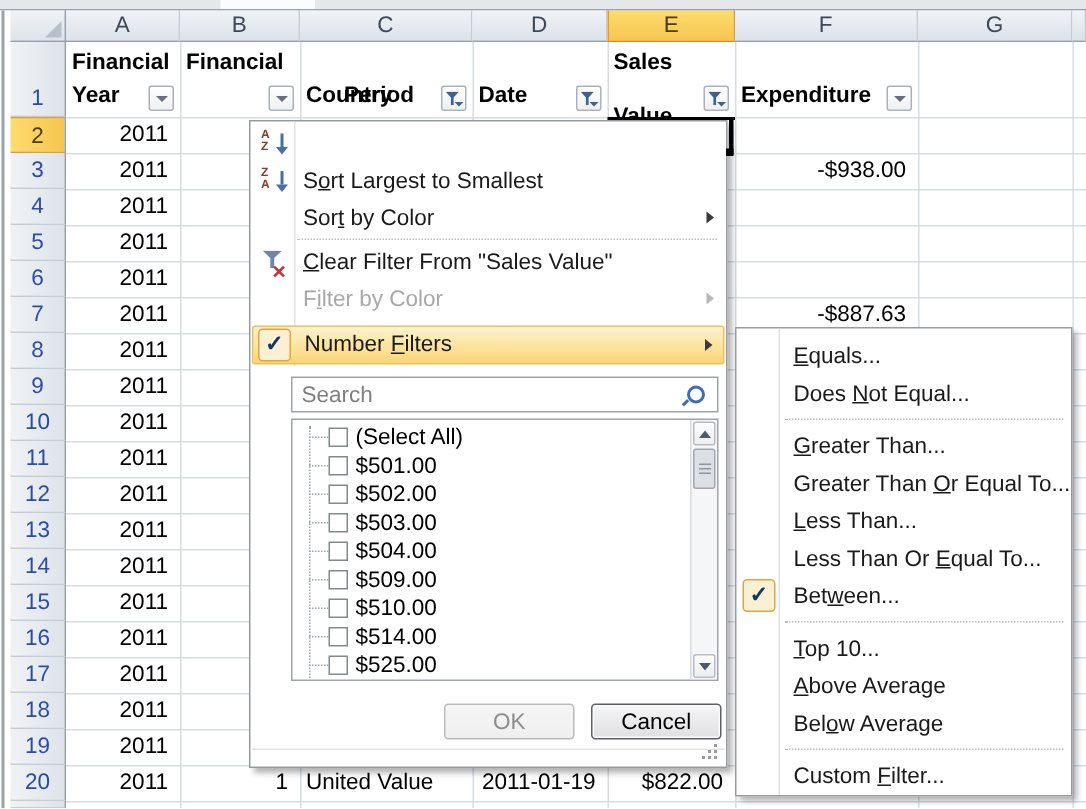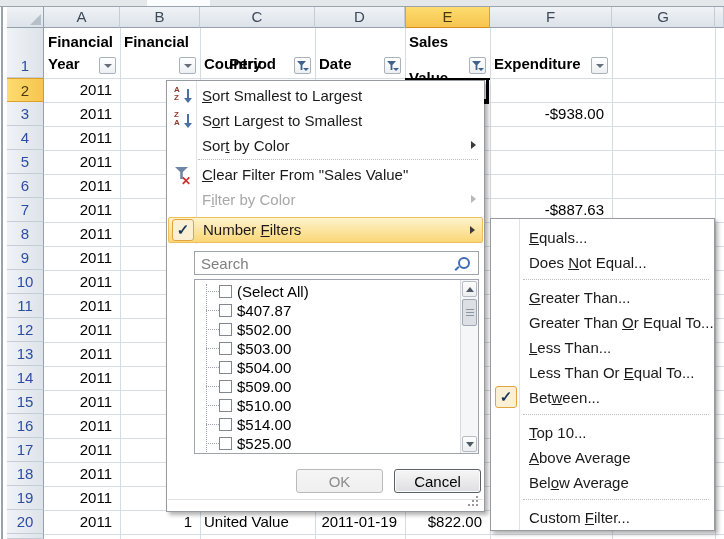--- a/index.html
+++ b/index.html
@@ -237,21 +237,20 @@
         <div class="selmark" style="left: 361px; top: 50px; width: 85px; height: 2px;"></div>
         <div class="selmark" style="left: 442px; top: 50px; width: 3px; height: 25px;"></div>
         <div class="selmark" style="left: 440px; top: 71px; width: 5px; height: 5px;"></div>
       </div>
   </div>
 
   <div class="popup">
     <div class="gutter-line"></div>
     <div id="popup-menu">
         <div class="menu-item" style="top: 2px;">
-          <div class="lbl"><span></span><span style="text-decoration: underline;">S</span><span>ort Smallest to Largest</span></div>
           <div class="ic">
             <div class="letters" style="white-space: pre;">A
 Z</div>
             <div class="stem"></div>
             <div class="head"></div>
           </div>
         </div>
         <div class="menu-item" style="top: 27px;">
           <div class="lbl"><span>S</span><span style="text-decoration: underline;">o</span><span>rt Largest to Smallest</span></div>
           <div class="ic">
@@ -291,21 +290,21 @@
       <div class="treeline"></div>
       <div id="value-list">
           <div class="vitem" style="top: 2px;">
             <div class="conn"></div>
             <div class="box"></div>
             <div class="vlbl">(Select All)</div>
           </div>
           <div class="vitem" style="top: 21px;">
             <div class="conn"></div>
             <div class="box"></div>
-            <div class="vlbl">$407.87</div>
+            <div class="vlbl">$501.00</div>
           </div>
           <div class="vitem" style="top: 40px;">
             <div class="conn"></div>
             <div class="box"></div>
             <div class="vlbl">$502.00</div>
           </div>
           <div class="vitem" style="top: 59px;">
             <div class="conn"></div>
             <div class="box"></div>
             <div class="vlbl">$503.00</div>

